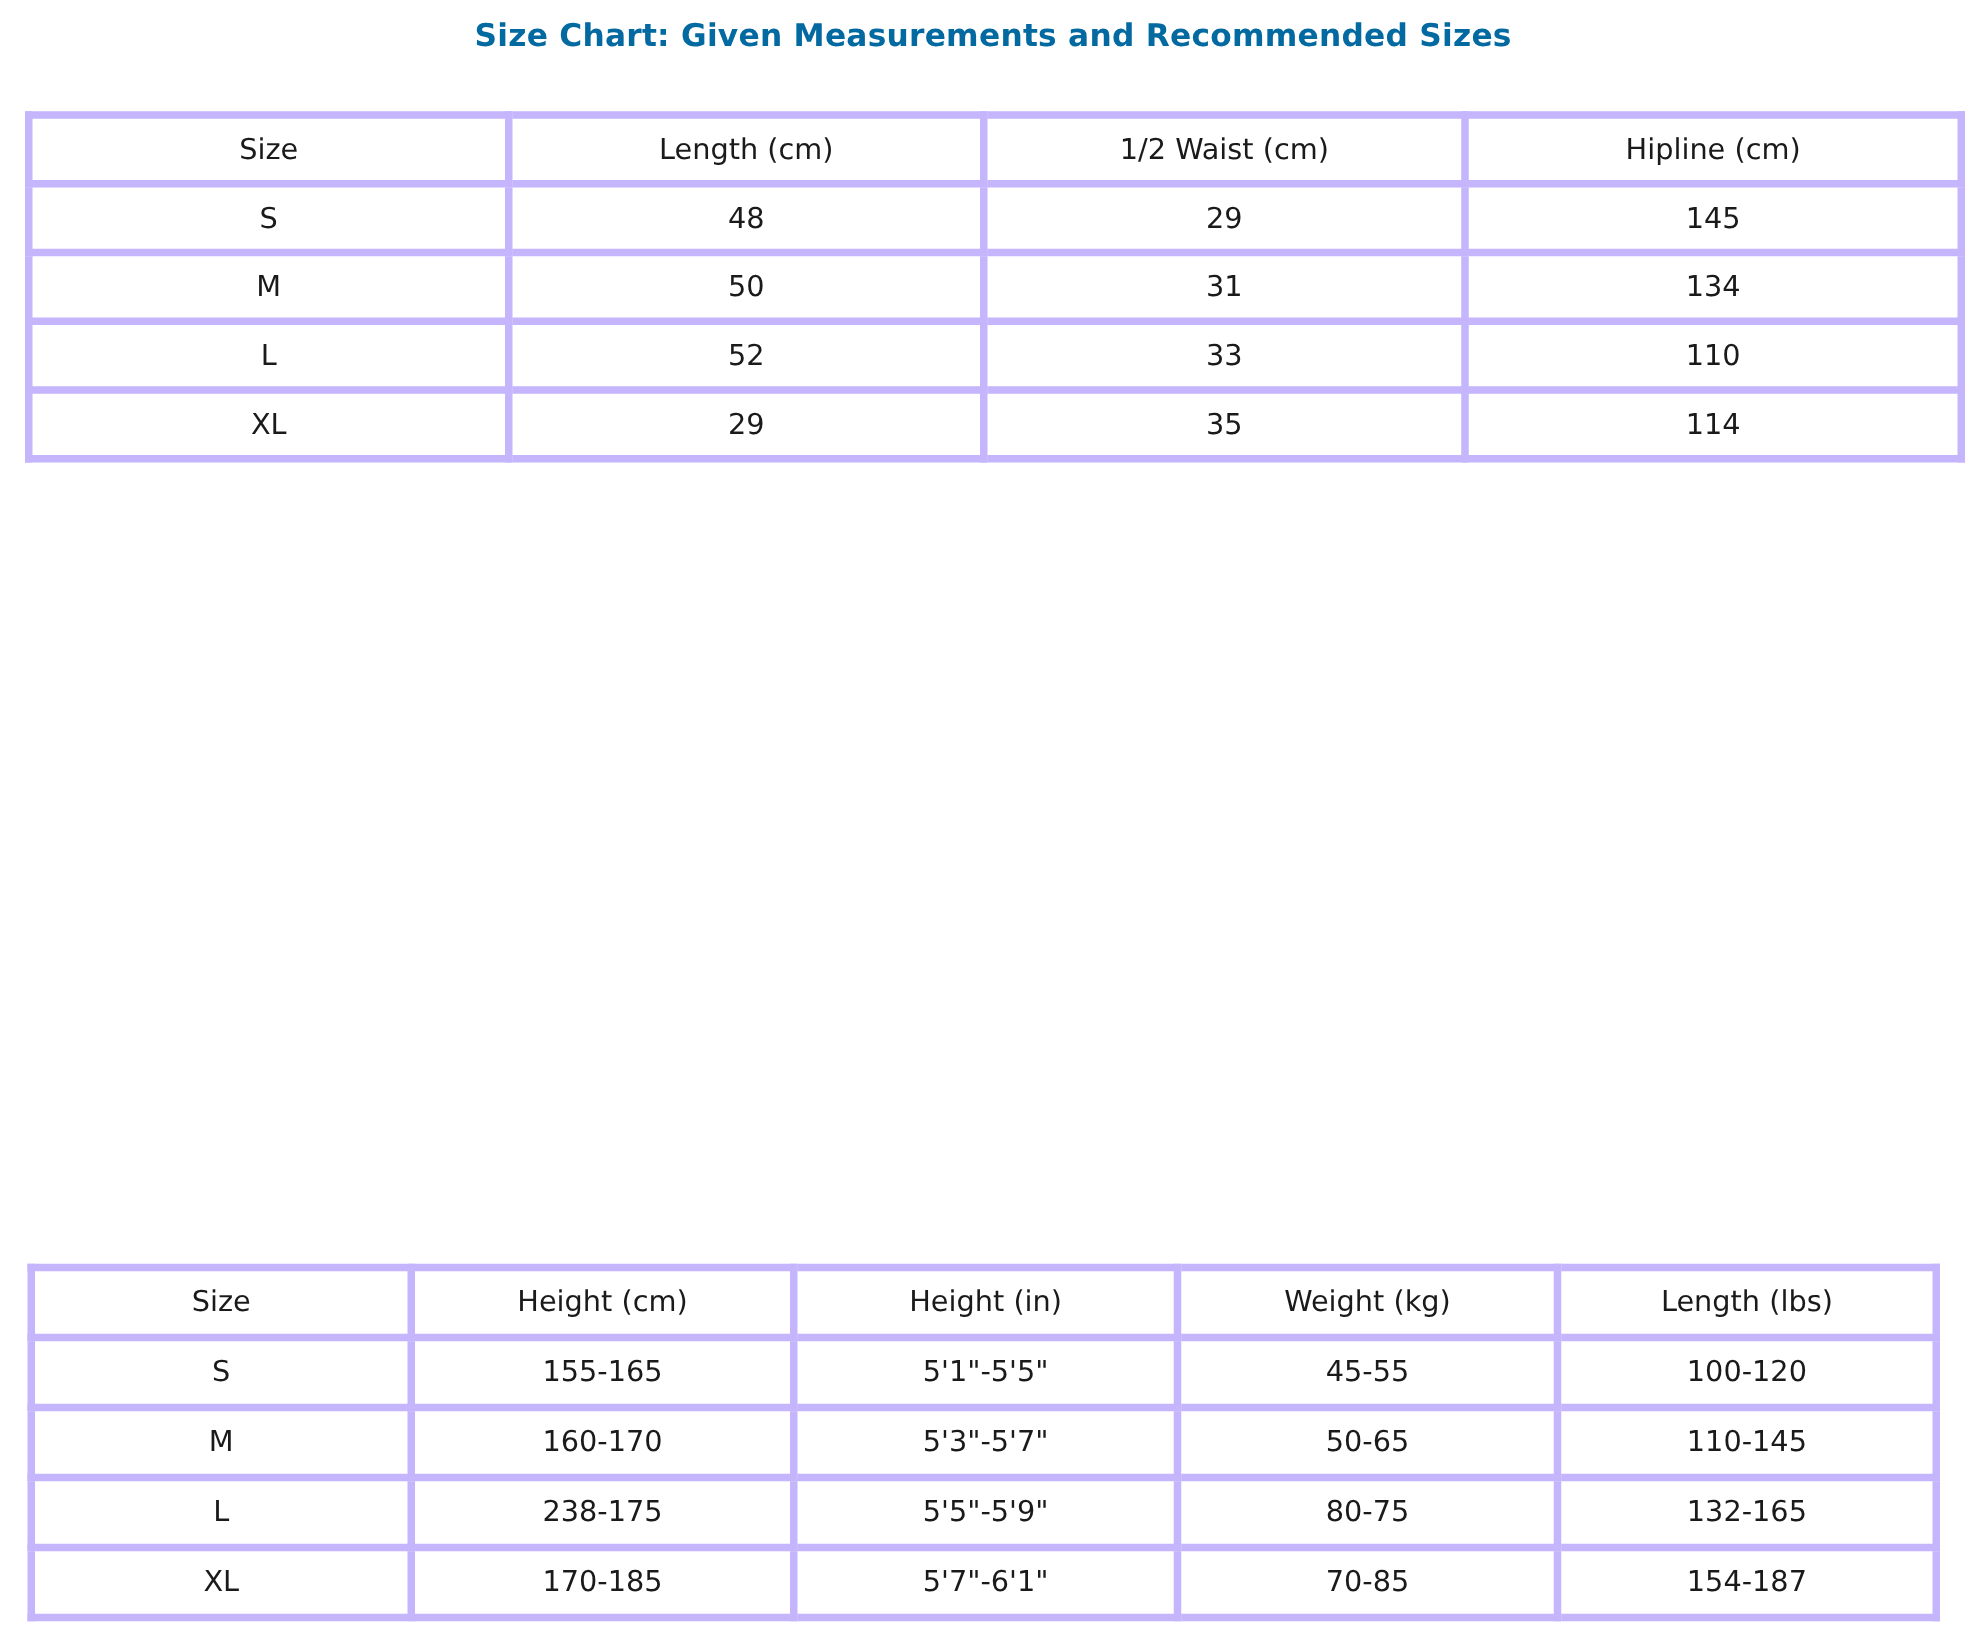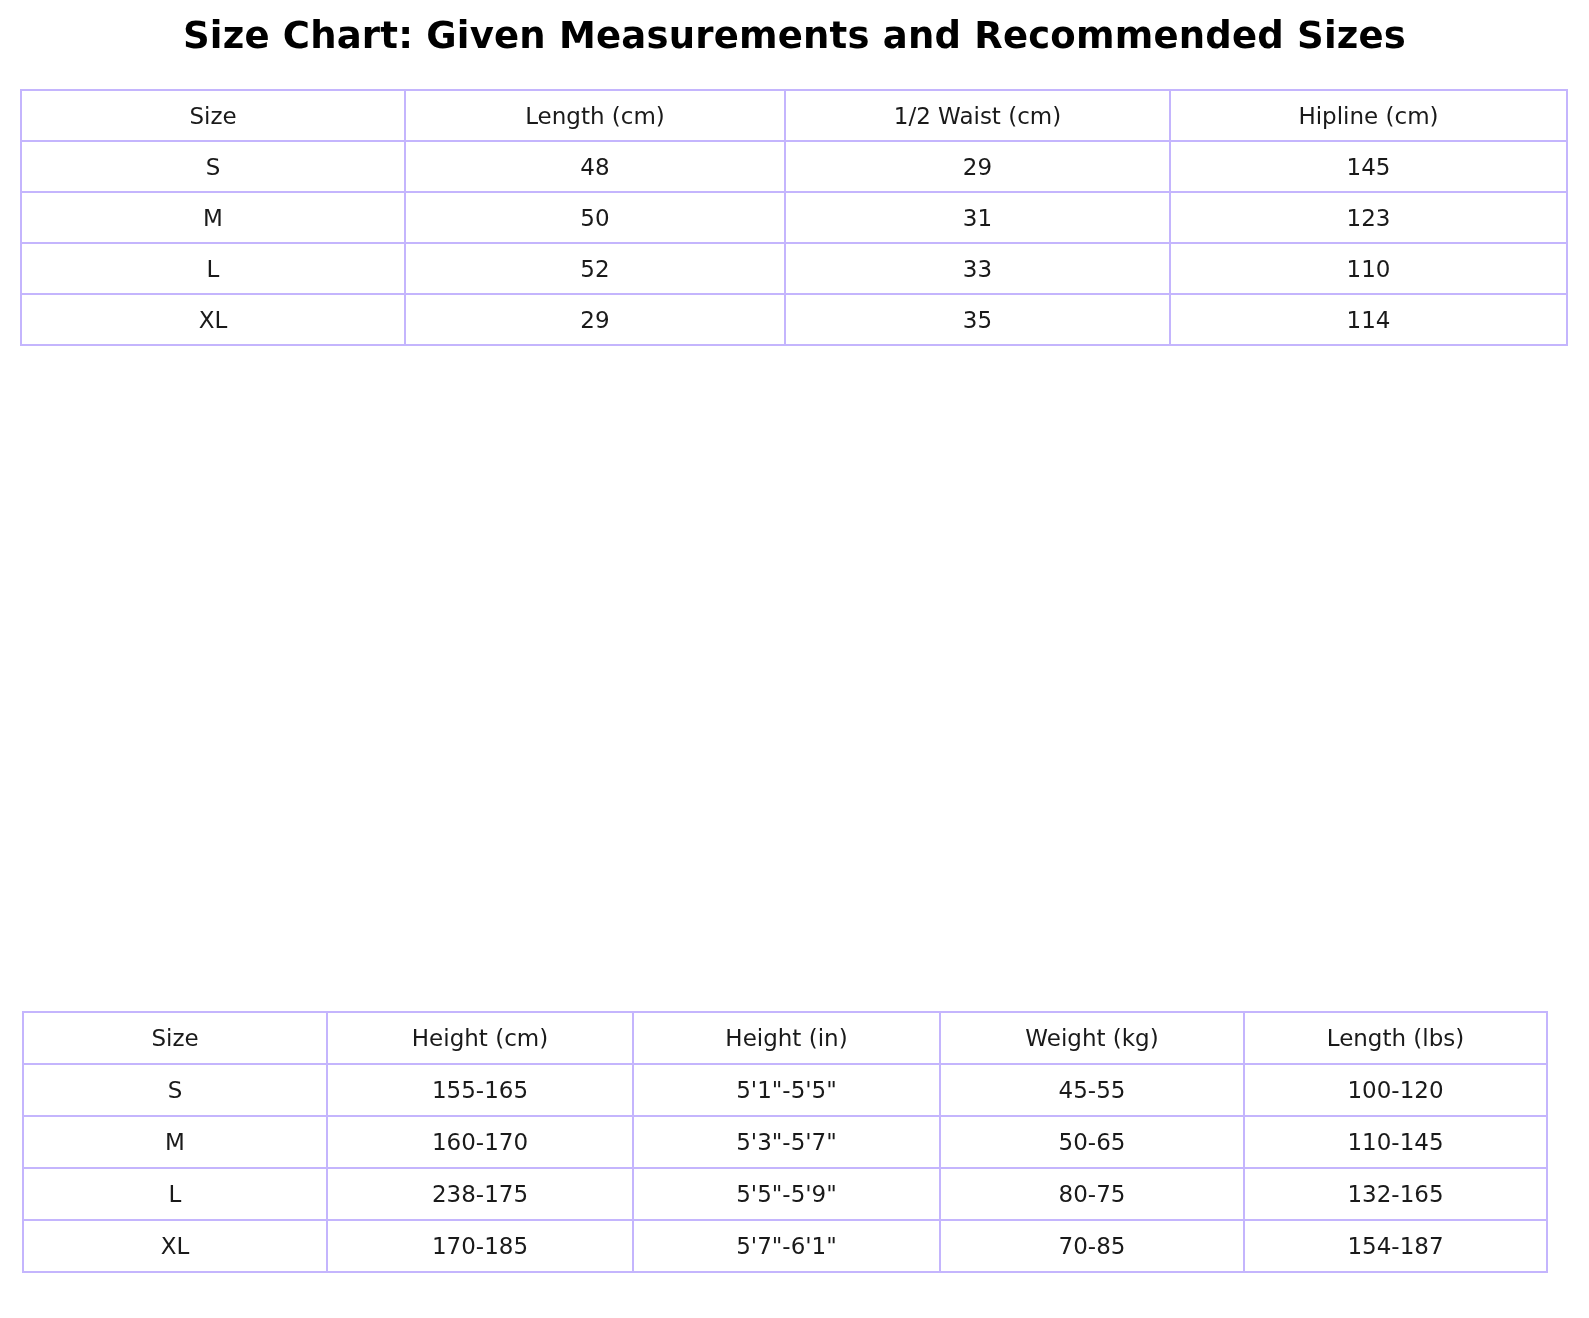--- a/index.html
+++ b/index.html
@@ -14,32 +14,32 @@
     font-family: "DejaVu Sans", sans-serif;
     color: #000000;
     overflow: hidden;
   }
   .page-title {
     position: absolute;
     top: 14px;
     left: 0;
     width: 1589px;
     text-align: center;
-    font-size: 37px;
+    font-size: 25px;
     font-weight: bold;
-    color: #000000;
+    color: #0369a1;
     letter-spacing: 0.2px;
   }
   table.size-table {
     position: absolute;
     border-collapse: collapse;
     table-layout: fixed;
   }
   table.size-table td {
-    border: 2px solid #c4b5fd;
+    border: 6px solid #c4b5fd;
     text-align: center;
     font-size: 23px;
     color: #1a1a1a;
     padding: 0;
     height: 49px;
     vertical-align: middle;
     font-weight: normal;
   }
   
   #table-measurements {
@@ -87,21 +87,21 @@
     <tr>
       <td>S</td>
       <td>48</td>
       <td>29</td>
       <td>145</td>
     </tr>
     <tr>
       <td>M</td>
       <td>50</td>
       <td>31</td>
-      <td>123</td>
+      <td>134</td>
     </tr>
     <tr>
       <td>L</td>
       <td>52</td>
       <td>33</td>
       <td>110</td>
     </tr>
     <tr>
       <td>XL</td>
       <td>29</td>

